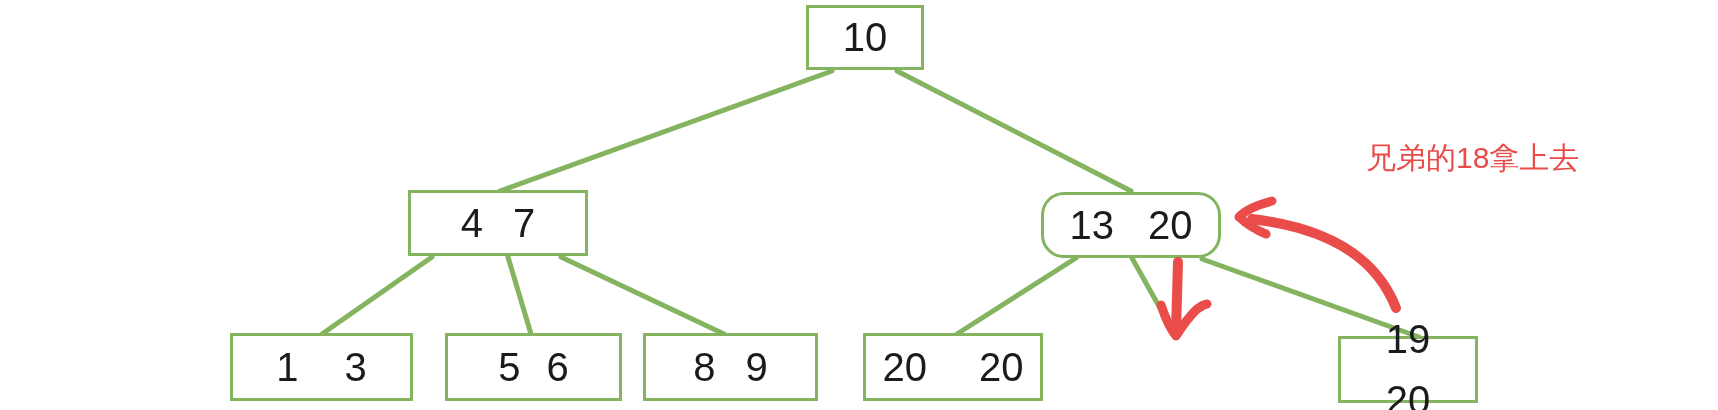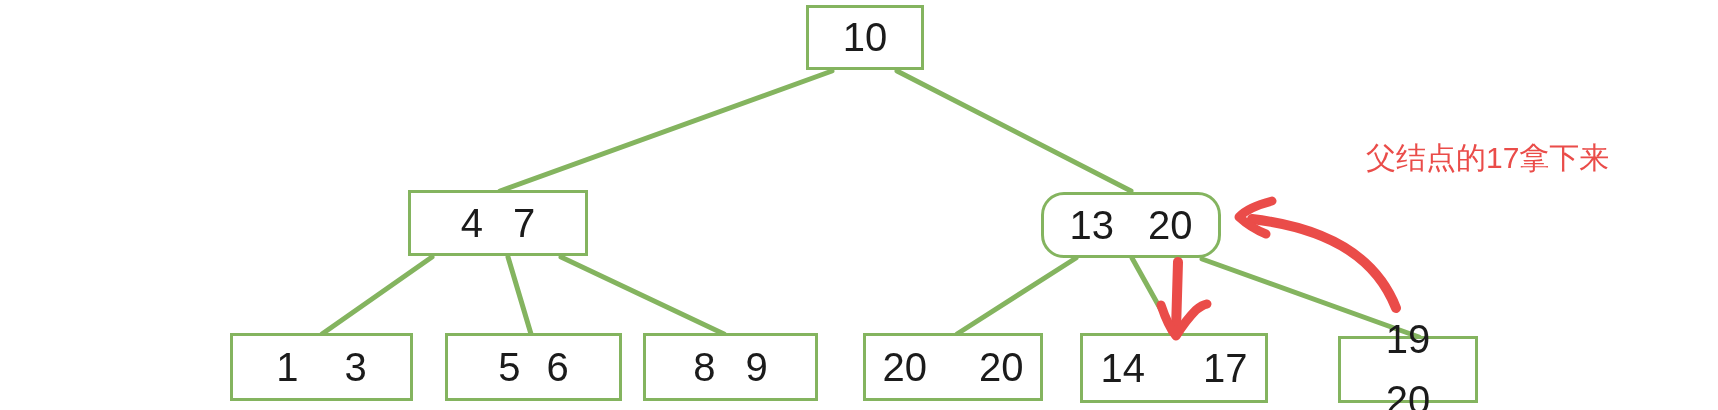--- a/index.html
+++ b/index.html
@@ -95,40 +95,36 @@
   <div class="node" style="left:643px;top:333px;width:175px;height:68px;--gap:30px;">
     <span class="key">8</span>
     <span class="key">9</span>
   </div>
 
   <div class="node" style="left:863px;top:333px;width:180px;height:68px;--gap:52px;">
     <span class="key">20</span>
     <span class="key">20</span>
   </div>
 
-  <div class="node" style="left:1080px;top:333px;width:188px;height:70px;--gap:58px;">
-    <span class="key">14</span>
-    <span class="key">17</span>
-  </div>
 
   <div class="node" style="left:1338px;top:336px;width:140px;height:67px;flex-direction:column;--gap:16px;">
     <span class="key">19</span>
     <span class="key">20</span>
   </div>
 
   <svg class="redlayer" viewBox="0 0 1718 410" xmlns="http://www.w3.org/2000/svg">
 
     <g>
       <path class="redstroke" stroke-width="10" d="M 1178 262 L 1176 330"></path>
       <path class="redstroke" stroke-width="9" d="M 1161 305 Q 1168 326 1176 336 Q 1186 320 1196 310 Q 1202 305 1207 304"></path>
     </g>
 
     <g>
       <path class="redstroke" stroke-width="10" d="M 1396 308 C 1378 262 1336 229 1252 219"></path>
       <path class="redstroke" stroke-width="9" d="M 1272 201 Q 1248 207 1239 217 Q 1251 228 1266 234"></path>
     </g>
   </svg>
 
   <div class="annotation">
-    <div>父结点的17拿下来</div>
+    <div>兄弟的18拿上去</div>
   </div>
 
 </div>
 
 </body></html>

